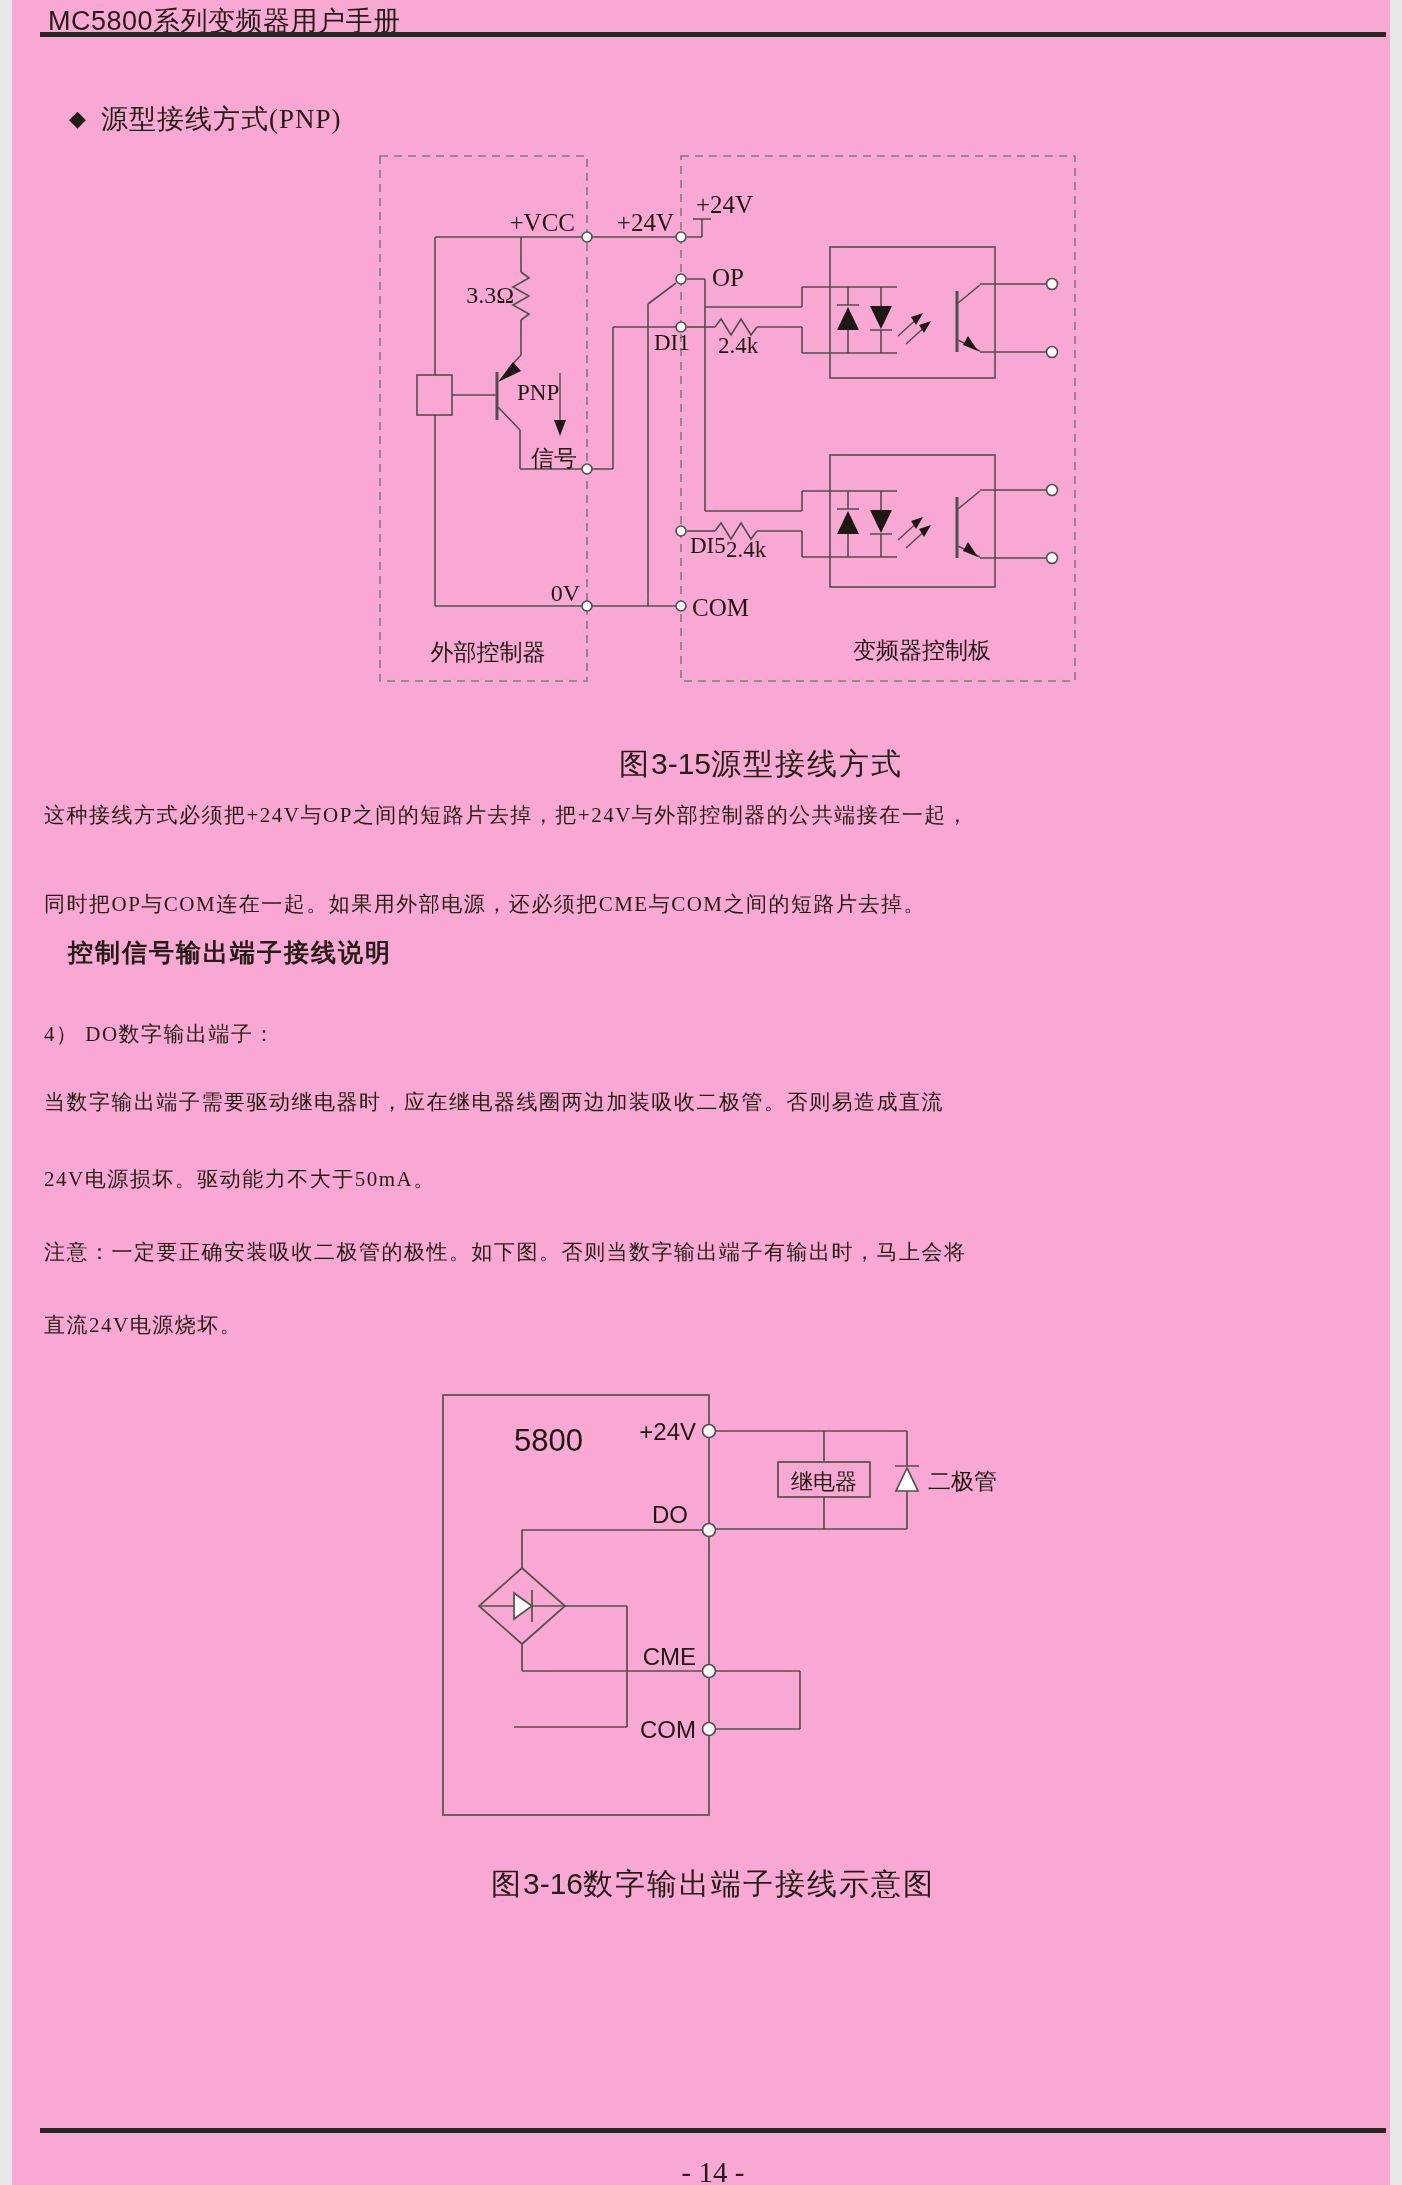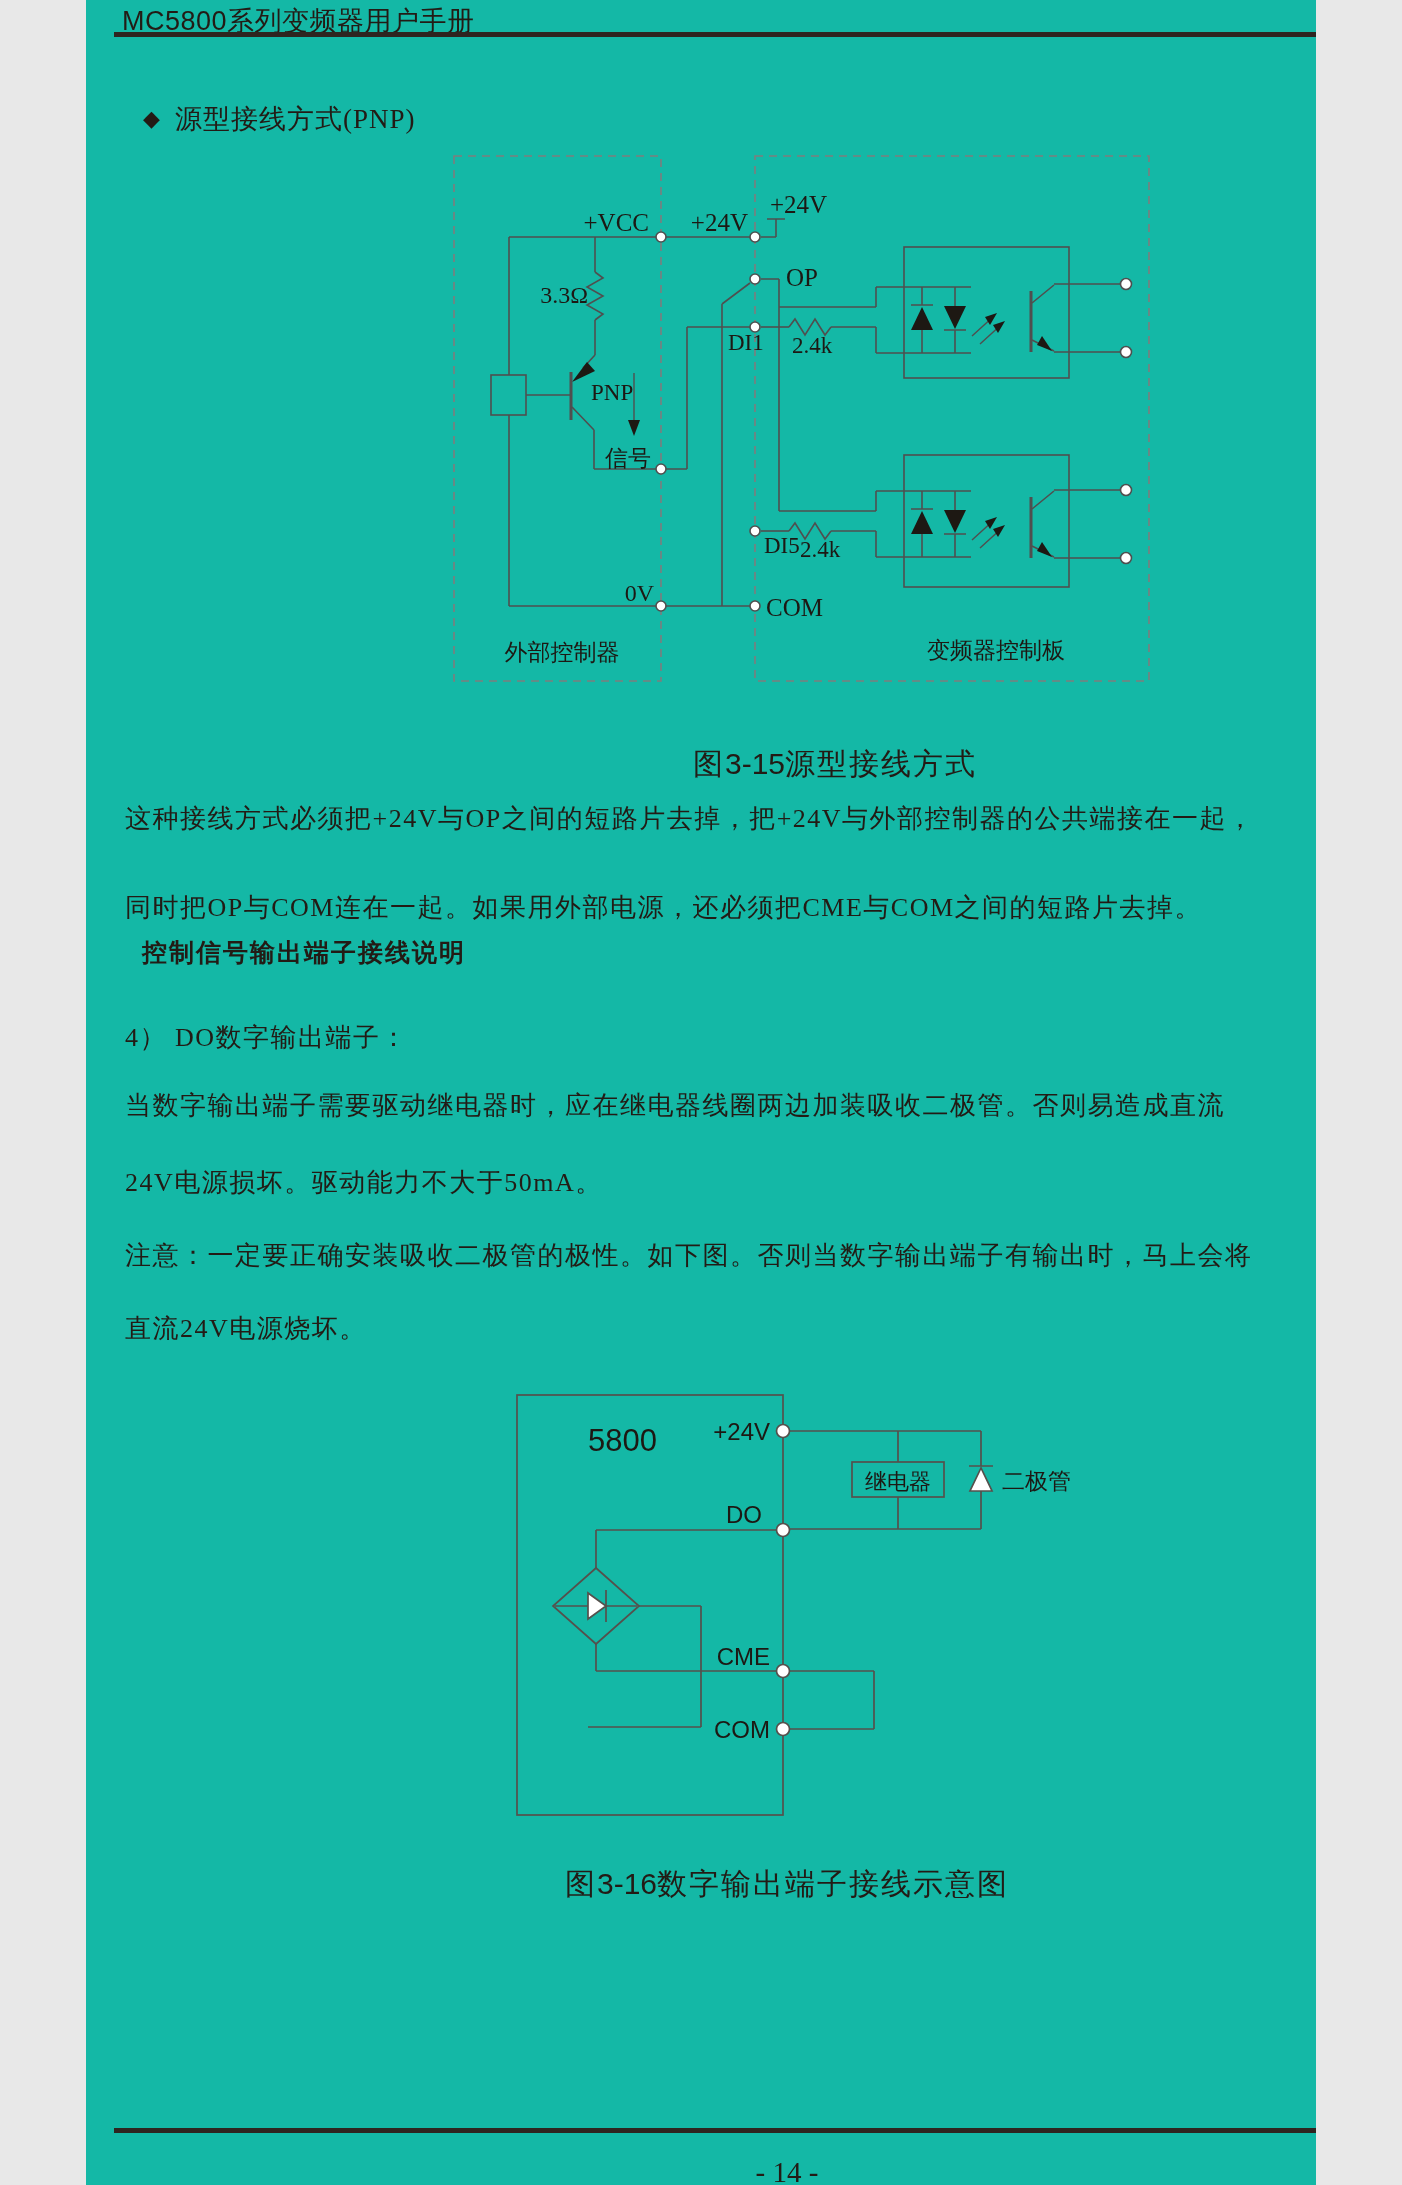--- a/index.html
+++ b/index.html
@@ -1,28 +1,28 @@
 <!DOCTYPE html>
 <html><head>
 <meta charset="utf-8">
 <style>
   html,body{margin:0;padding:0;background:#e8e8e8;}
   .page{
-    position:relative;width:1230px;height:2185px;background:#14b8a6;
+    position:relative;width:1378px;height:2185px;background:#f9a8d4;
     margin:0 auto;overflow:hidden;
     font-family:"Liberation Serif","DejaVu Serif",serif;color:#231b15;
   }
   .abs{position:absolute;white-space:nowrap;}
   .sans{font-family:"Liberation Sans","DejaVu Sans",sans-serif;}
   .serif{font-family:"Liberation Serif","DejaVu Serif",serif;}
   .rule{position:absolute;left:28px;width:1346px;background:#2e2520;}
   .header-title{left:36px;top:3px;font-size:27px;letter-spacing:.5px;}
   .section-head{left:57px;top:101px;font-size:27px;letter-spacing:1px;}
   .bullet{font-size:22px;vertical-align:2px;margin-right:14px;}
-  .bodyline{left:39px;font-size:26px;letter-spacing:1.5px;}
+  .bodyline{left:32px;font-size:21px;letter-spacing:1.5px;}
   .subhead{left:56px;font-size:25px;font-weight:bold;letter-spacing:2px;
     font-family:"Liberation Sans","DejaVu Sans",sans-serif;}
   .caption{left:0;width:1402px;text-align:center;font-size:30px;letter-spacing:2px;}
   .caption .num{font-family:"Liberation Sans","DejaVu Sans",sans-serif;letter-spacing:0;}
   .pagenum{left:0;width:1402px;text-align:center;top:2156px;font-size:29px;}
   svg{position:absolute;left:0;top:0;}
   svg text{fill:#1d1813;}
   .lblS{font-family:"Liberation Serif","DejaVu Serif",serif;}
   .lblA{font-family:"Liberation Sans","DejaVu Sans",sans-serif;}
 </style>

